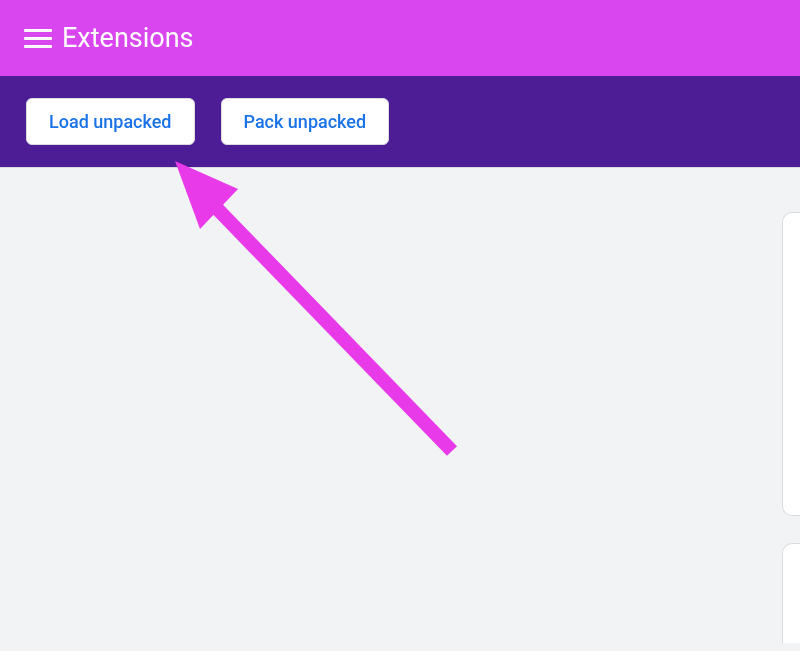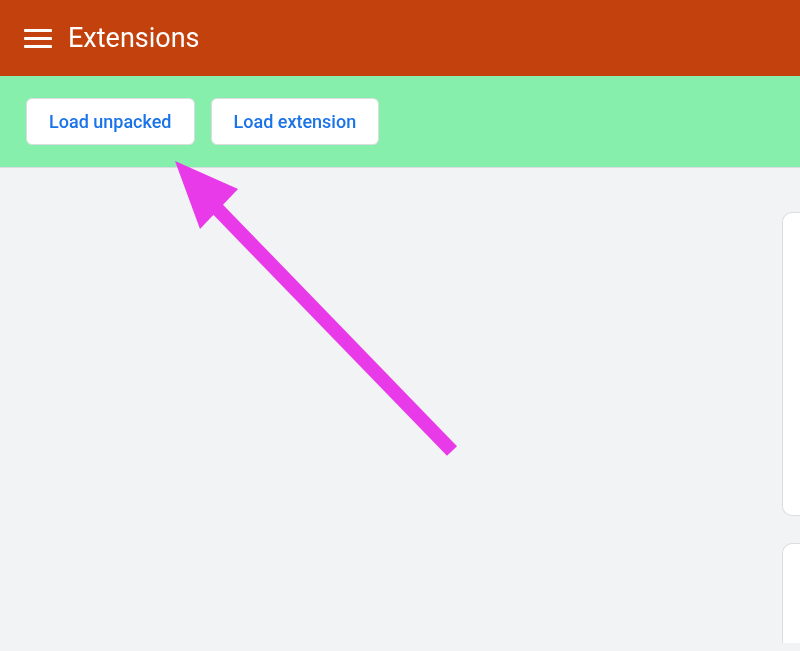--- a/index.html
+++ b/index.html
@@ -9,26 +9,26 @@
     }
     body {
       font-family: 'Roboto', 'Segoe UI', Arial, sans-serif;
       width: 800px;
       height: 651px;
       overflow: hidden;
       position: relative;
       background: #f1f3f4;
     }
     .header {
-      background: #c2410c;
+      background: #d946ef;
       height: 76px;
       display: flex;
       align-items: center;
       padding: 0 24px;
-      gap: 16px;
+      gap: 10px;
     }
     .menu-icon {
       width: 28px;
       height: 28px;
       display: flex;
       flex-direction: column;
       justify-content: center;
       gap: 5px;
       cursor: pointer;
     }
@@ -38,24 +38,24 @@
       background: #fff;
       border-radius: 1px;
       width: 100%;
     }
     .header-title {
       color: #fff;
       font-size: 27px;
       font-weight: 400;
     }
     .toolbar {
-      background: #86efac;
+      background: #4c1d95;
       padding: 22px 26px;
       display: flex;
-      gap: 16px;
+      gap: 26px;
       border-bottom: 1px solid #dadce0;
     }
     .btn {
       background: #fff;
       border: 1px solid #dadce0;
       border-radius: 6px;
       color: #1a73e8;
       font-size: 18px;
       font-weight: 500;
       padding: 12px 22px;
@@ -105,21 +105,21 @@
   <div class="menu-icon">
     <span></span>
     <span></span>
     <span></span>
   </div>
   <div class="header-title">Extensions</div>
 </div>
 
 <div class="toolbar">
   <button class="btn">Load unpacked</button>
-  <button class="btn">Load extension</button>
+  <button class="btn">Pack unpacked</button>
 </div>
 
 <div class="content">
   <div class="card"></div>
   <div class="card2"></div>
 </div>
 
 <svg class="arrow" width="350" height="350" viewBox="0 0 350 350">
   <defs>
     <marker id="arrowhead" markerWidth="12" markerHeight="12" refX="2" refY="6" orient="auto">

